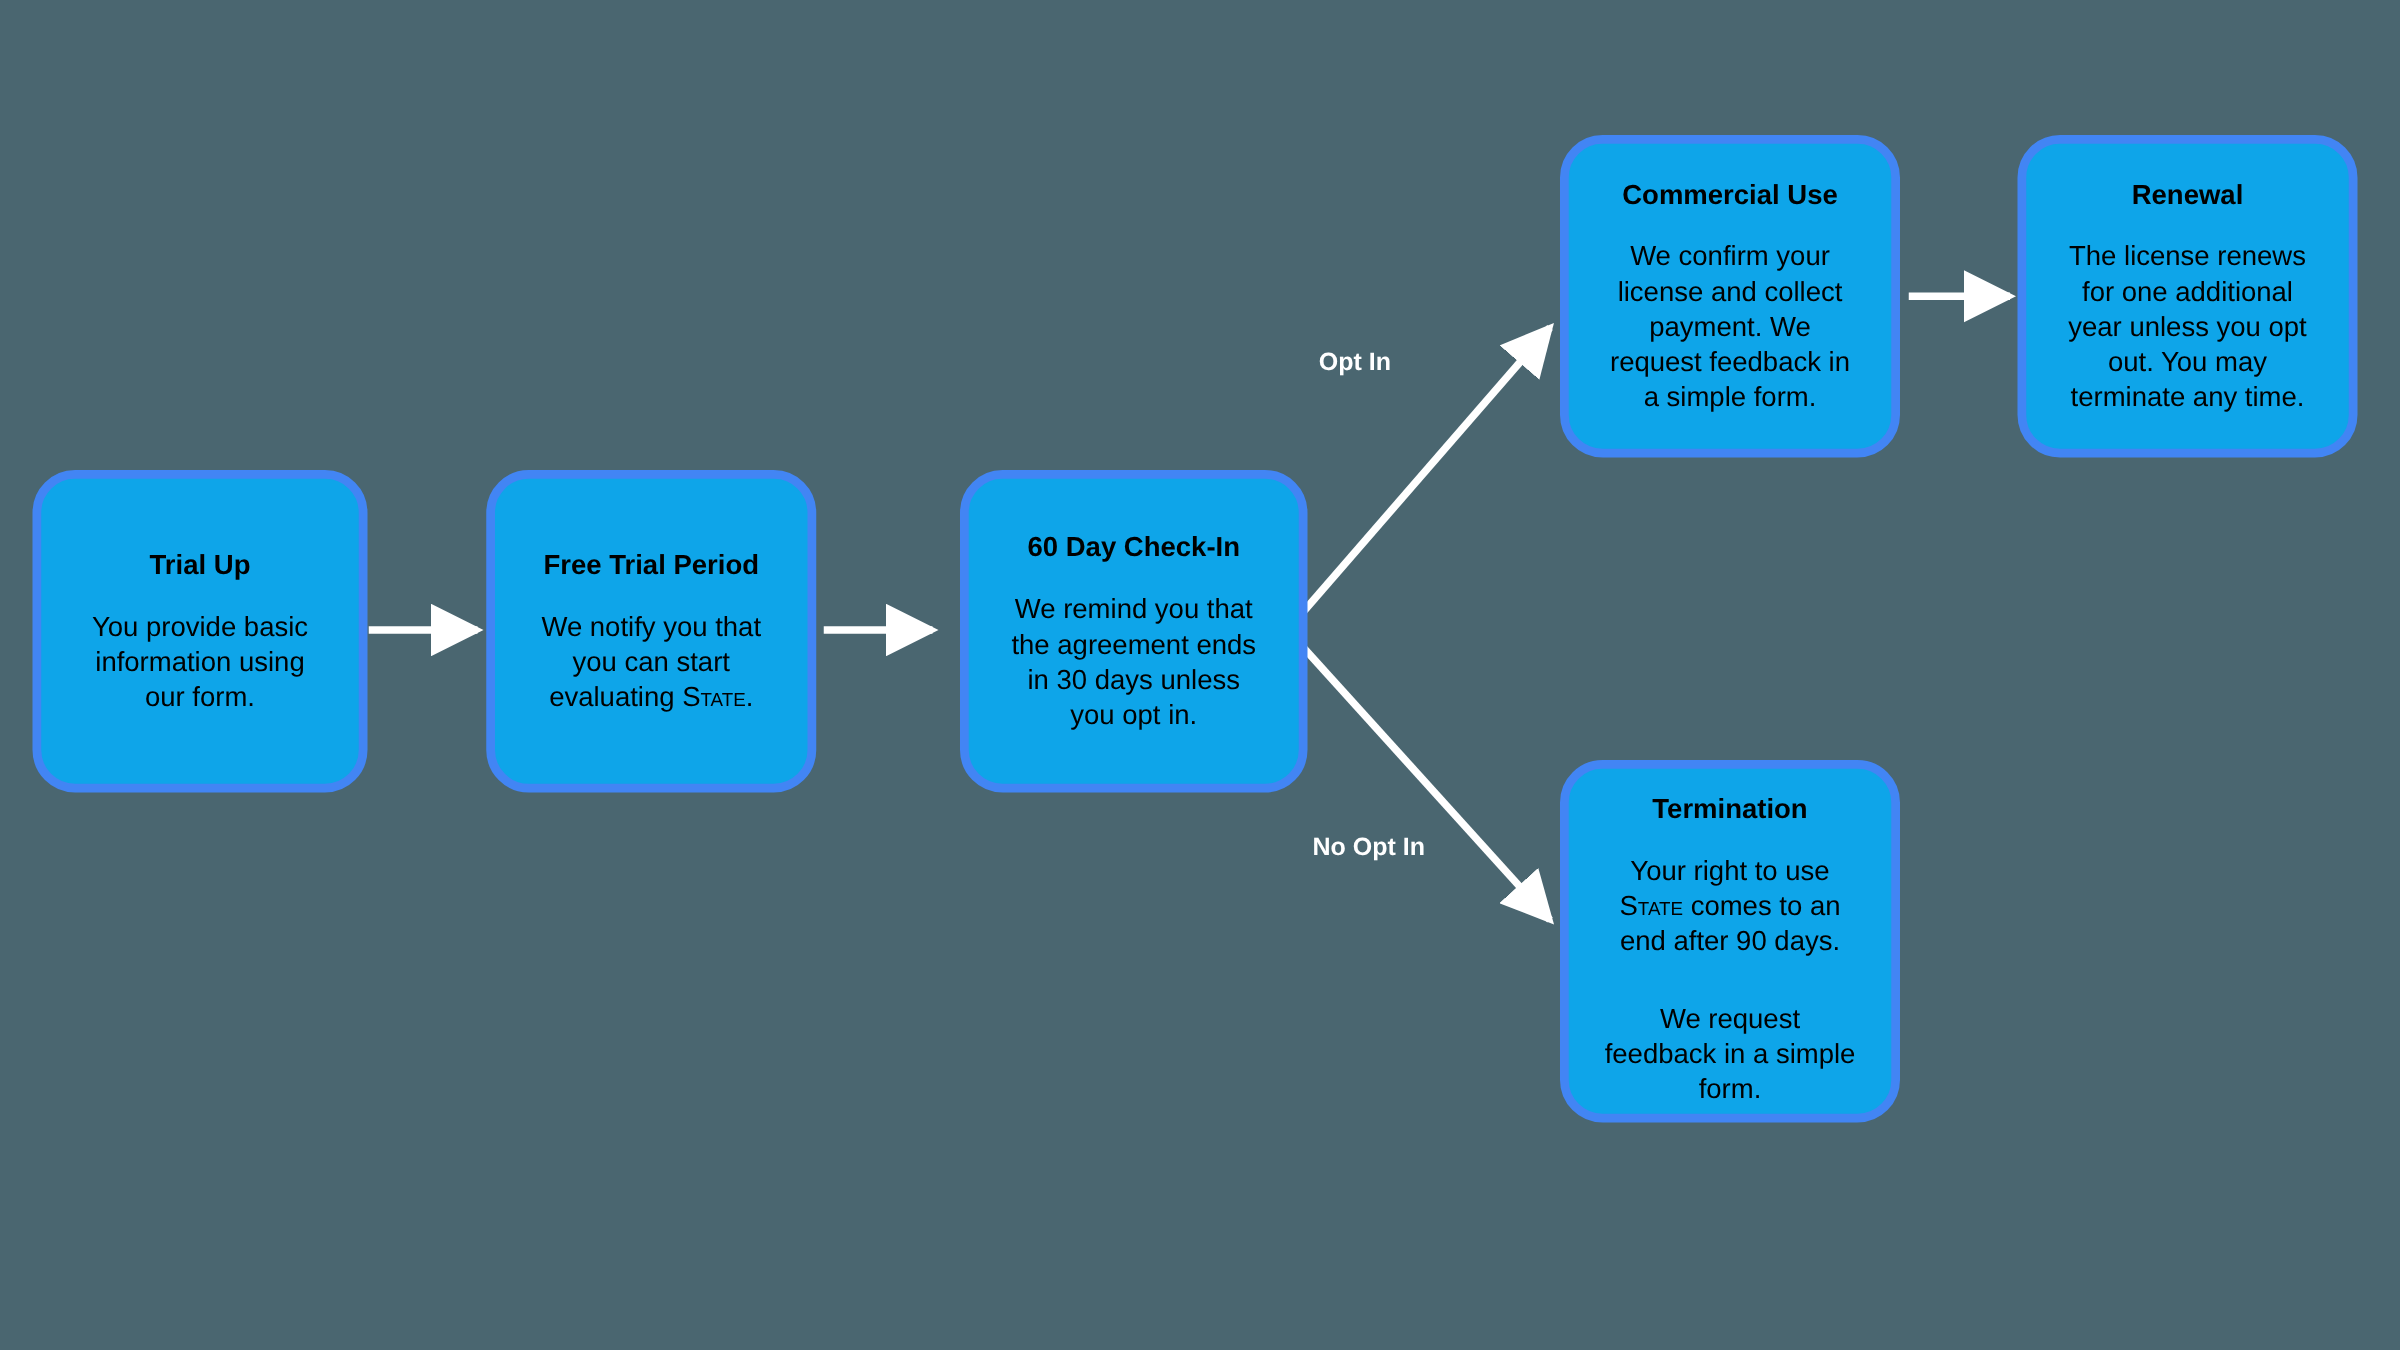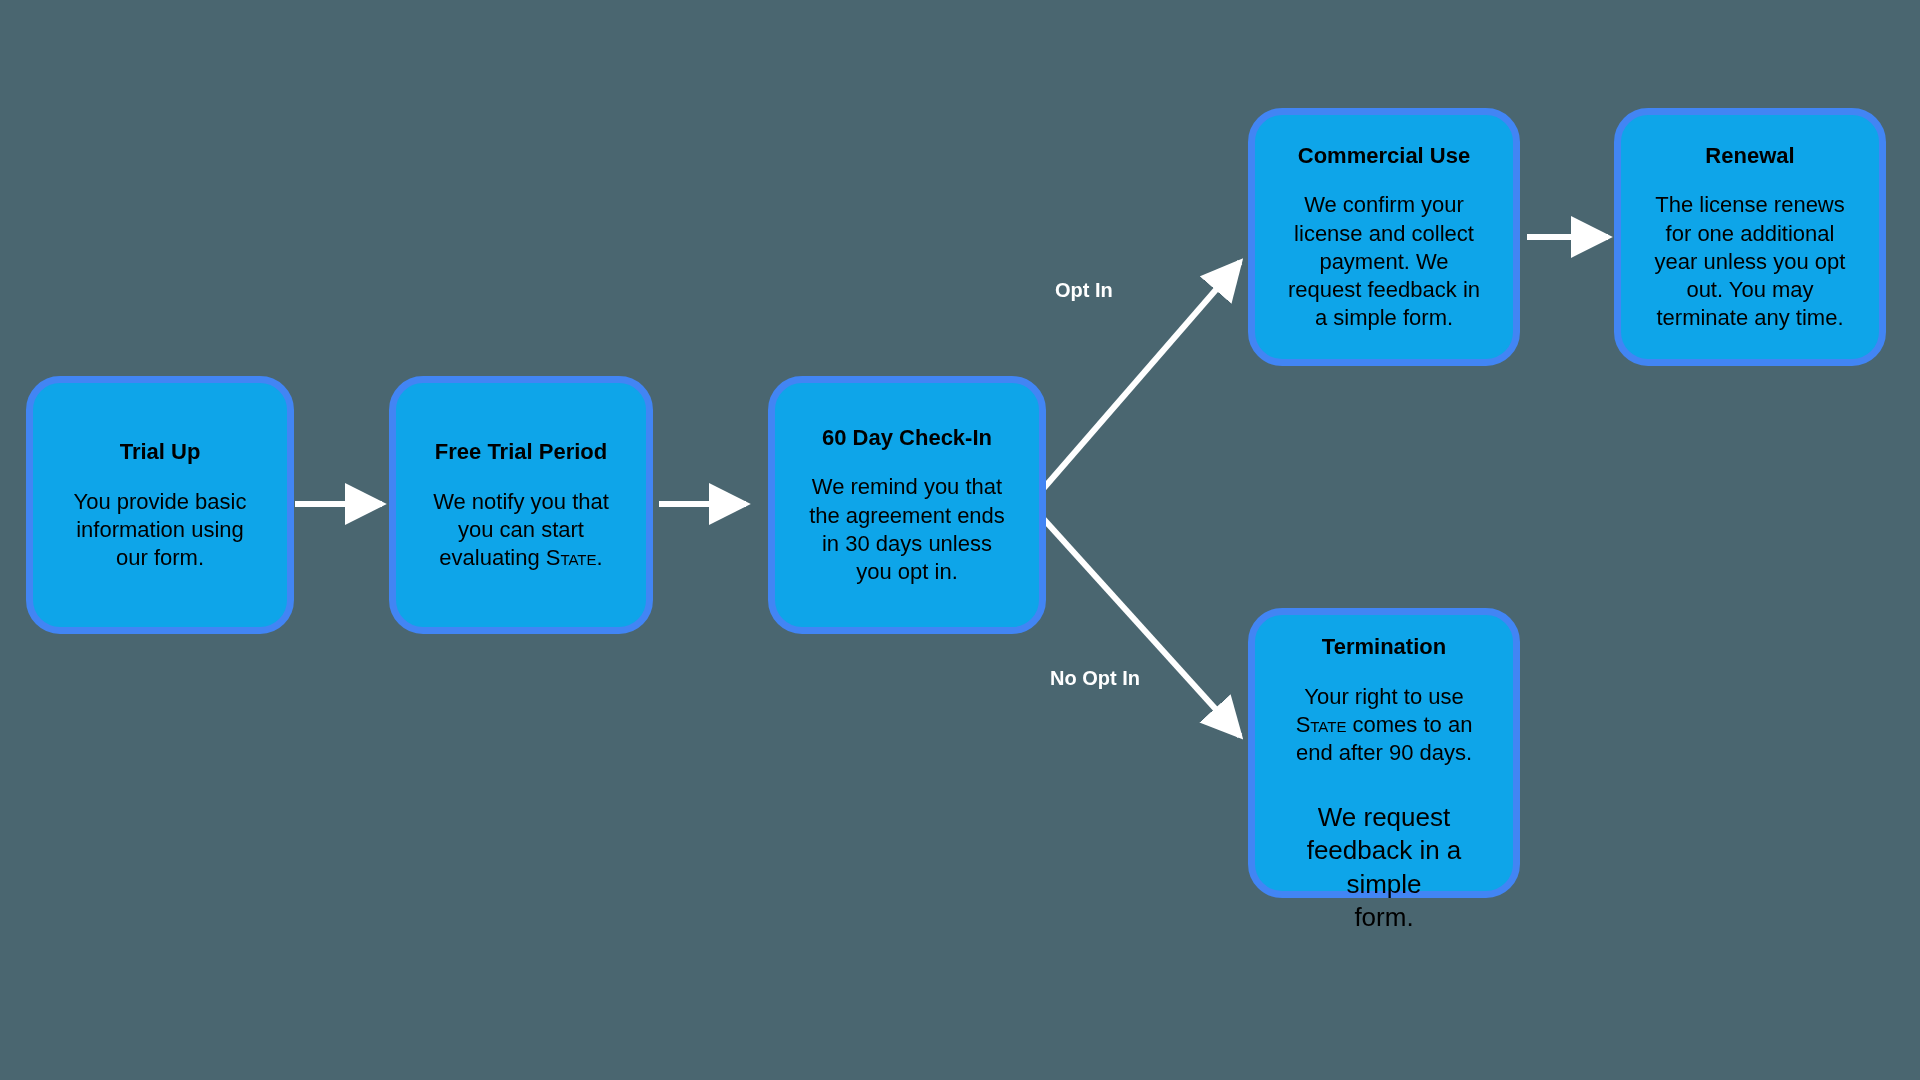--- a/index.html
+++ b/index.html
@@ -44,21 +44,21 @@
     line-height: 1.25;
     margin-bottom: 22px;
   }
   .node-body {
     font-size: 22px;
     color: #000000;
     line-height: 1.28;
     white-space: pre-line;
   }
   .node-body-2 {
-    font-size: 26px;
+    font-size: 22px;
     color: #000000;
     line-height: 1.28;
     margin-top: 34px;
     white-space: pre-line;
   }
   .sc {
     font-variant: small-caps;
   }
   .edge-label {
     position: absolute;

